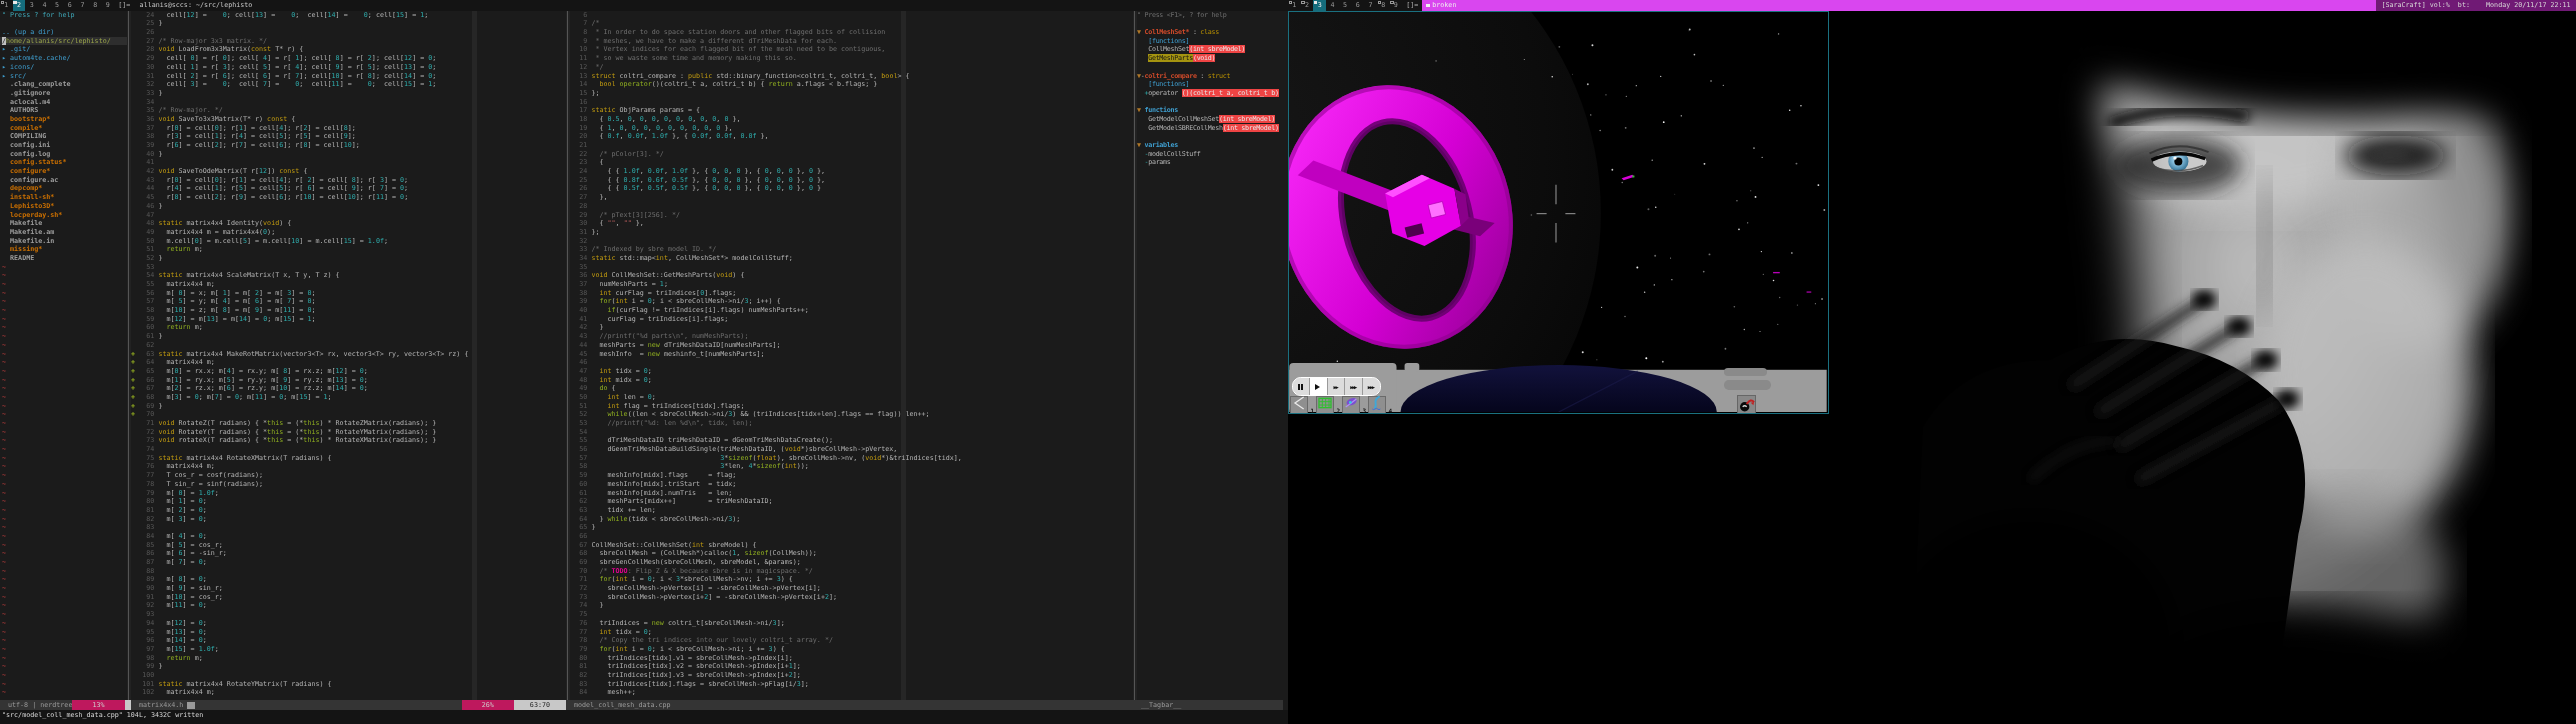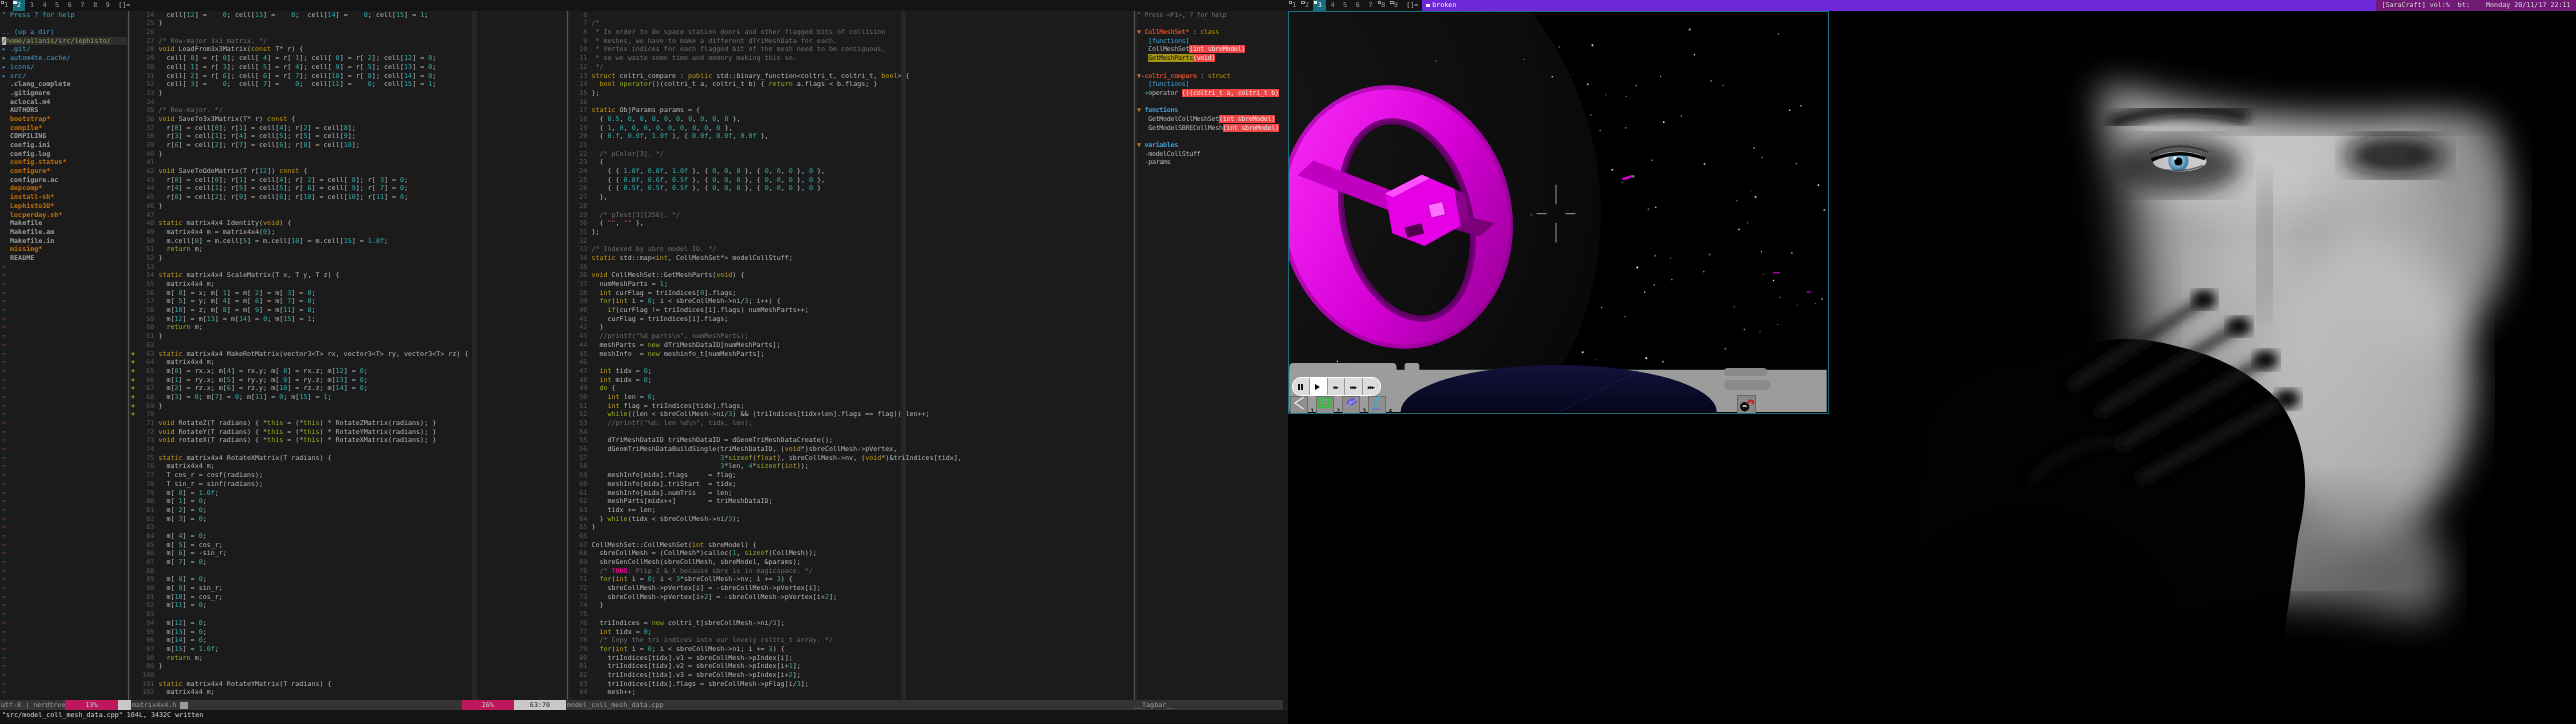--- a/index.html
+++ b/index.html
@@ -12,21 +12,21 @@
   
   .dwmbar{position:absolute;top:0;left:0;width:1288px;height:10.7px;background:#141414;
           display:flex;align-items:stretch;font-size:6.7px;color:#9a9a9a;}
   .tag{position:relative;width:12.7px;display:flex;align-items:center;justify-content:center;}
   .tag.sel{background:#156d7d;color:#efefef;}
   .ind{position:absolute;top:0.7px;left:0.7px;width:3.4px;height:3.4px;border:0.7px solid #9a9a9a;box-sizing:border-box;}
   .ind.fill{background:#e8e8e8;border-color:#e8e8e8;}
   .tag.sel .ind{border-color:#e8e8e8;}
   .layoutsym{width:20px;display:flex;align-items:center;justify-content:center;color:#b0b0b0;}
   .bartitle{display:flex;align-items:center;padding-left:5.4px;color:#c8c8c8;flex:0 0 auto;}
-  .titleteal{flex:1;background:#6d28d9;color:#efefef;display:flex;align-items:center;padding-left:4px;gap:2.7px;}
+  .titleteal{flex:1;background:#d946ef;color:#efefef;display:flex;align-items:center;padding-left:4px;gap:2.7px;}
   .tmark{width:3.4px;height:3.4px;background:#efefef;}
   .barstatus{background:#701a75;color:#d8d8d8;display:flex;align-items:center;padding:0 5.4px;white-space:pre;}
 
   
   .vimbody{position:absolute;top:10.7px;left:0;width:1288px;height:689px;display:flex;}
   .vsep{width:4px;background:linear-gradient(90deg,#222 0 1.3px,#555 1.3px 2px,#222 2px 4px);}
   .pane{position:relative;background:#1b1b1b;overflow:hidden;font-size:6.7px;color:#b4b4b4;}
   #nerdtree{width:127px;}
   #pane1{width:435px;}
   #pane2{width:563px;}
@@ -63,21 +63,21 @@
   .tb-cat{color:#3f9fd0;font-weight:bold;}
   .tb-plain{color:#b4b4b4;}
   .tb-sigred{background:#ef4444;color:#e8e8e8;}
   .tb-tagact{background:#a59410;color:#151515;}
   .tb-vis{color:#2fb0b0;}
 
   
   .statusbar{position:absolute;top:700px;left:0;width:1288px;height:10.7px;display:flex;font-size:6.7px;}
   .sl-seg{background:#343434;color:#9a9a9a;display:flex;align-items:center;overflow:hidden;}
   .sl-seg>span{white-space:pre;}
-  .sl-label{padding-left:1px;}
+  .sl-label{padding-left:8px;}
   .sl-fill{flex:1;}
   .sl-mod{width:8px;height:6.7px;background:#9a9a9a;margin-left:4px;}
   .sl-dark{background:#be185d;color:#cfcfcf;padding:0 20px;height:100%;display:flex;align-items:center;}
   .sl-light{background:#c8c8c8;color:#1b1b1b;padding:0 16px;height:100%;display:flex;align-items:center;}
   .cmdline{position:absolute;top:710px;left:0;width:1288px;height:14px;background:#141414;
            color:#d8d8d8;font-size:6.7px;line-height:10.7px;padding-left:2px;white-space:pre;}
 
   
   .rcontent{position:absolute;top:10.7px;left:0;width:1288px;height:714px;background:#000;}
   #gamewin{position:absolute;left:0;top:0;width:541px;height:403px;border:1.3px solid #1a7080;
@@ -113,20 +113,21 @@
     <div class="tag"><span class="ind"></span>1</div>
         <div class="tag sel"><span class="ind fill"></span>2</div>
         <div class="tag">3</div>
         <div class="tag">4</div>
         <div class="tag">5</div>
         <div class="tag">6</div>
         <div class="tag">7</div>
         <div class="tag">8</div>
         <div class="tag">9</div>
         <div class="layoutsym">[]=</div>
+        <div class="bartitle" style="flex: 1 1 0%;">allanis@sccs: ~/src/lephisto</div>
       </div>
 
     <div class="vimbody">
       <div class="pane" id="nerdtree">
           <div class="ntrow nt-help">" Press ? for help</div>
           <div class="ntrow"></div>
           <div class="ntrow nt-updir">.. (up a dir)</div>
           <div class="ntrow nt-path"><span class="nt-cursor">/</span>home/allanis/src/lephisto/</div>
           <div class="ntrow nt-dir"><span>▸ </span>.git/</div>
           <div class="ntrow nt-dir"><span>▸ </span>autom4te.cache/</div>

